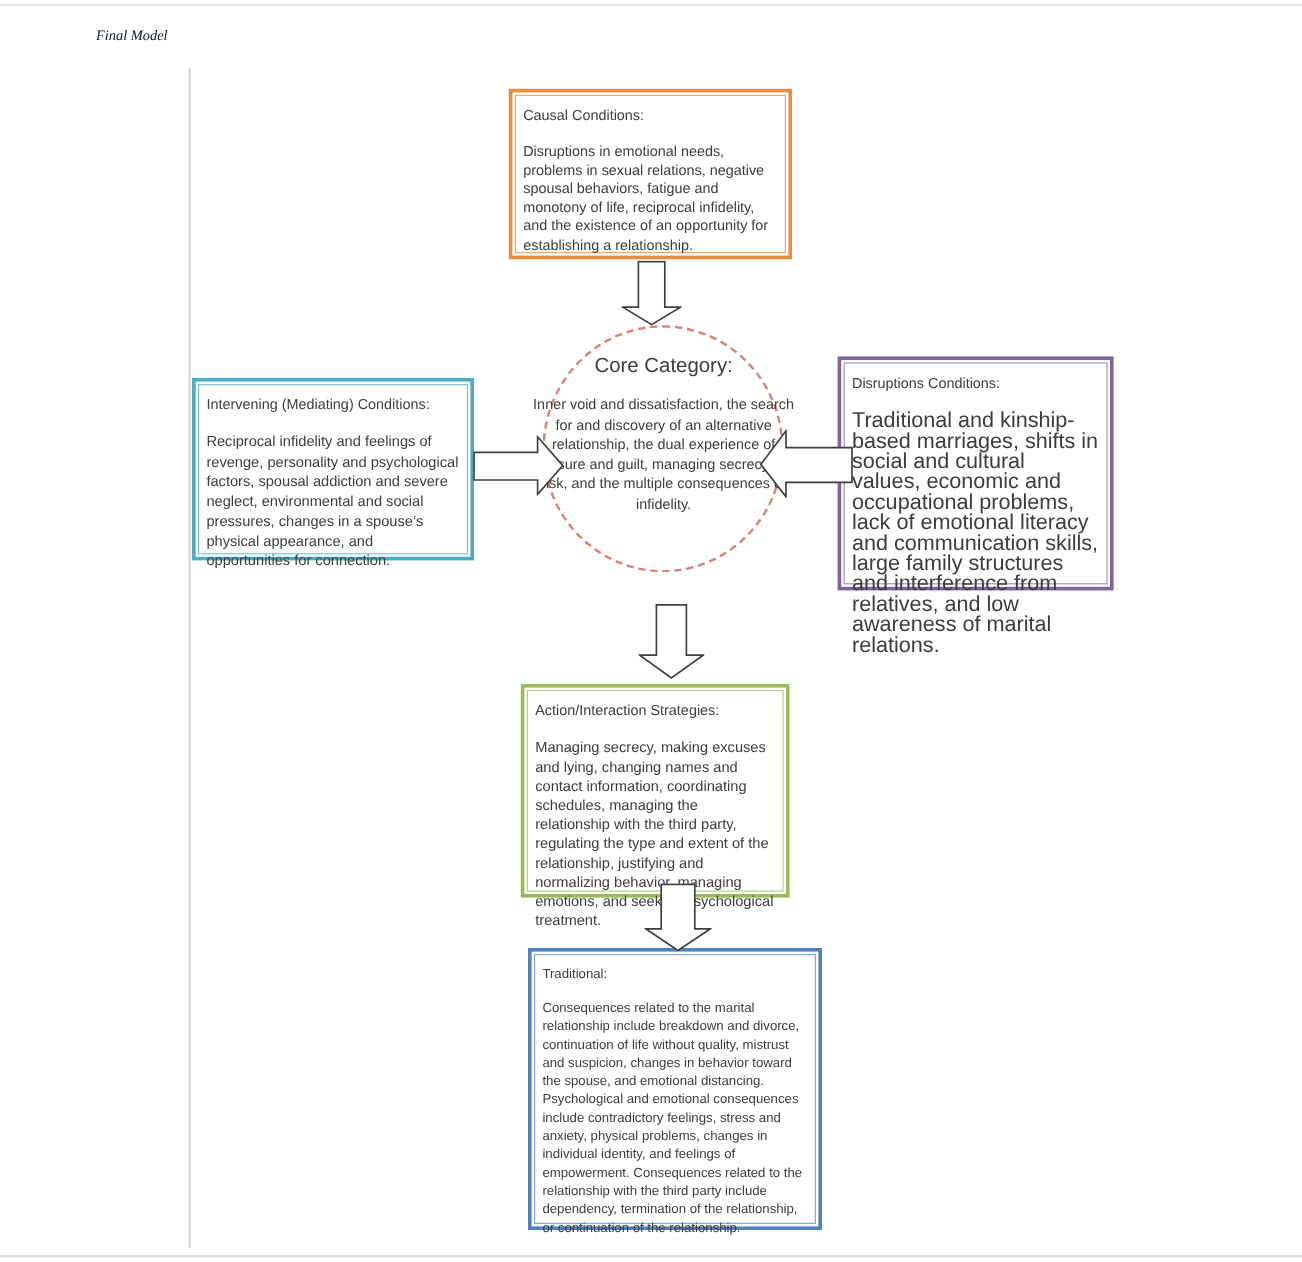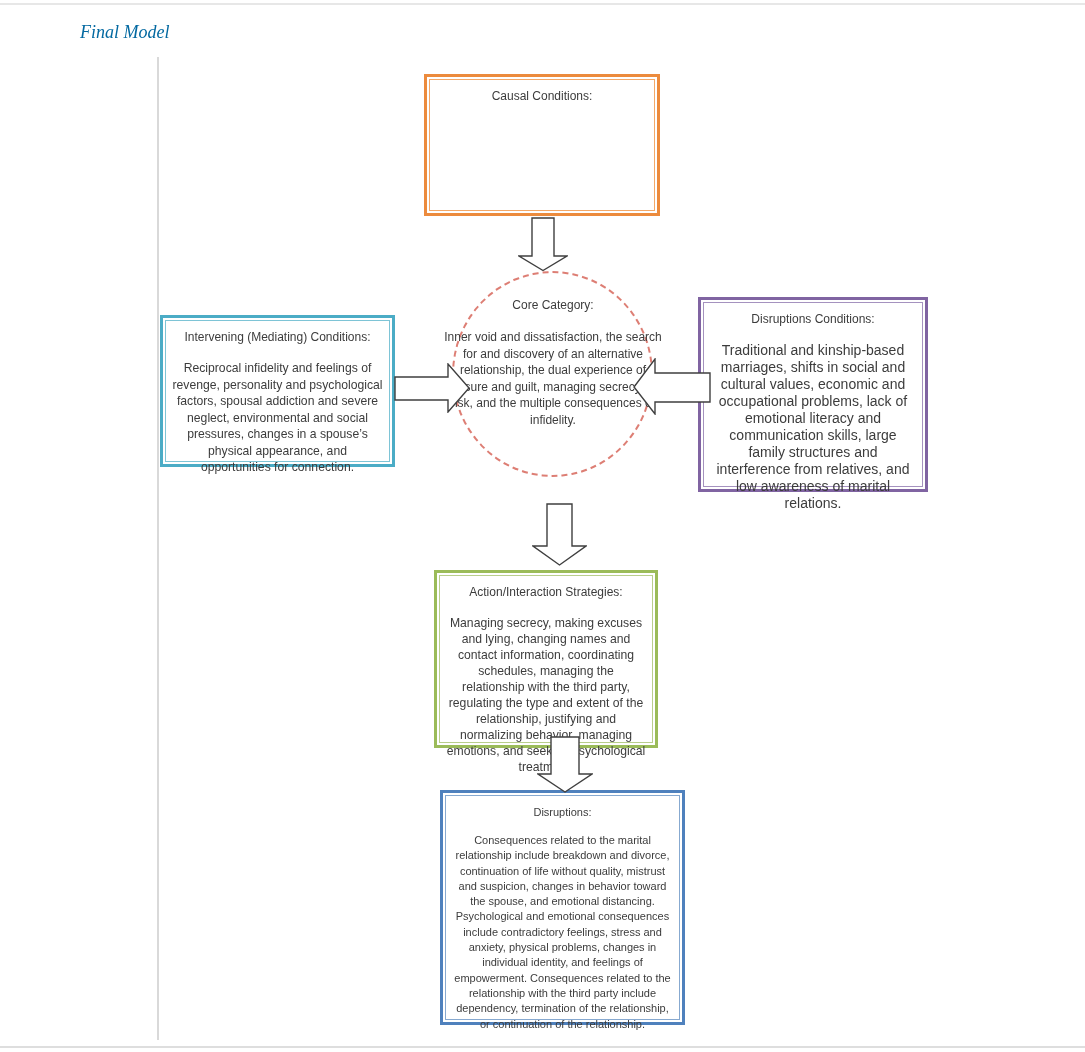--- a/index.html
+++ b/index.html
@@ -9,80 +9,81 @@
     font-family:"Liberation Sans", sans-serif;
     color:#3c3c3c;
   }
   .top-rule { position:absolute; left:0; top:3px; width:1085px; height:2px; background:#e7e7e7; }
   .bottom-rule { position:absolute; left:0; top:1046px; width:1085px; height:2px; background:#dedede; }
   .v-rule { position:absolute; left:157px; top:57px; width:2px; height:983px; background:#d9d9d9; }
 
   .heading {
     position:absolute; left:80px; top:22px;
     font-family:"Liberation Serif", serif; font-style:italic;
-    font-size:18px; color:#0369a1;
+    font-size:12px; color:#0f172a;
   }
 
   .box { position:absolute; background:#fff; box-sizing:border-box; padding:2px; z-index:1; }
   .box .inner {
     box-sizing:border-box; width:100%; height:100%;
-    border:1.5px solid; text-align:center;
+    border:1.5px solid; text-align:left;
     padding:9px 6px 4px 6px;
   }
   .btitle { font-size:12px; line-height:15px; margin-bottom:15px; }
   .bbody  { font-size:12px; line-height:16px; }
 
   .box.causal { left:424px; top:74px;  width:236px; height:142px; border:3px solid var(--orange); }
   .box.causal .inner { border-color:var(--orange-inner); }
   .box.causal .bbody { line-height:15.5px; }
 
   .box.intervening { left:160px; top:315px; width:235px; height:152px; border:3px solid var(--teal); }
   .box.intervening .inner { border-color:var(--teal-inner); }
   .box.intervening .bbody { line-height:16.5px; font-size:12.2px; }
 
   .box.contextual { left:698px; top:297px; width:230px; height:195px; border:3px solid var(--purple); }
   .box.contextual .inner { border-color:var(--purple-inner); }
-  .box.contextual .bbody { line-height:17px; font-size:14px; }
+  .box.contextual .bbody { line-height:17px; font-size:18px; }
 
   .box.action { left:434px; top:570px; width:224px; height:178px; border:3px solid var(--green); }
   .box.action .inner { border-color:var(--green-inner); }
   .box.action .bbody { line-height:16px; font-size:12.2px; }
 
   .box.consequences { left:440px; top:790px; width:245px; height:235px; border:3px solid var(--blue); }
   .box.consequences .inner { border-color:var(--blue-inner); }
   .box.consequences .btitle { font-size:11px; margin-bottom:13px; }
   .box.consequences .bbody { font-size:11px; line-height:15.3px; }
 
   .circle {
     position:absolute; left:452px; top:271px; width:201px; height:206px;
     border:2px dashed var(--circle); border-radius:50%;
     box-sizing:border-box; z-index:1; background:transparent;
   }
   .circle-text {
     position:absolute; left:441px; top:297px; width:224px;
     text-align:center; z-index:2;
   }
-  .ctitle { font-size:12px; line-height:16px; margin-bottom:16px; }
+  .ctitle { font-size:17px; line-height:16px; margin-bottom:16px; }
   .cbody  { font-size:12px; line-height:16.5px; }
 
   .arrow { position:absolute; z-index:3; line-height:0; }
   .arrow svg polygon { fill:#fff; stroke:var(--arrow-stroke); stroke-width:1.4; stroke-linejoin:miter; }
 </style>
 </head>
 <body>
 
 <div class="canvas">
 
   <div class="top-rule"></div>
   <div class="heading">Final Model</div>
   <div class="v-rule"></div>
 
   <div class="box causal">
     <div class="inner">
       <div class="btitle">Causal Conditions:</div>
+      <div class="bbody">Disruptions in emotional needs, problems in sexual relations, negative spousal behaviors, fatigue and monotony of life, reciprocal infidelity, and the existence of an opportunity for establishing a relationship.</div>
     </div>
   </div>
 
   <div class="box intervening">
     <div class="inner">
       <div class="btitle">Intervening (Mediating) Conditions:</div>
       <div class="bbody">Reciprocal infidelity and feelings of revenge, personality and psychological factors, spousal addiction and severe neglect, environmental and social pressures, changes in a spouse’s physical appearance, and opportunities for connection.</div>
     </div>
   </div>
 
@@ -101,21 +102,21 @@
 
   <div class="box action">
     <div class="inner">
       <div class="btitle">Action/Interaction Strategies:</div>
       <div class="bbody">Managing secrecy, making excuses and lying, changing names and contact information, coordinating schedules, managing the relationship with the third party, regulating the type and extent of the relationship, justifying and normalizing behavior, managing emotions, and seeking psychological treatment.</div>
     </div>
   </div>
 
   <div class="box consequences">
     <div class="inner">
-      <div class="btitle">Disruptions:</div>
+      <div class="btitle">Traditional:</div>
       <div class="bbody">Consequences related to the marital relationship include breakdown and divorce, continuation of life without quality, mistrust and suspicion, changes in behavior toward the spouse, and emotional distancing. Psychological and emotional consequences include contradictory feelings, stress and anxiety, physical problems, changes in individual identity, and feelings of empowerment. Consequences related to the relationship with the third party include dependency, termination of the relationship, or continuation of the relationship.</div>
     </div>
   </div>
 
   <div class="arrow" style="left:518px; top:217px;">
     <svg width="50" height="55" viewBox="0 0 50 55">
       <polygon points="14,1 36,1 36,39 49,39 25,53.5 1,39 14,39"></polygon>
     </svg>
   </div>
 

